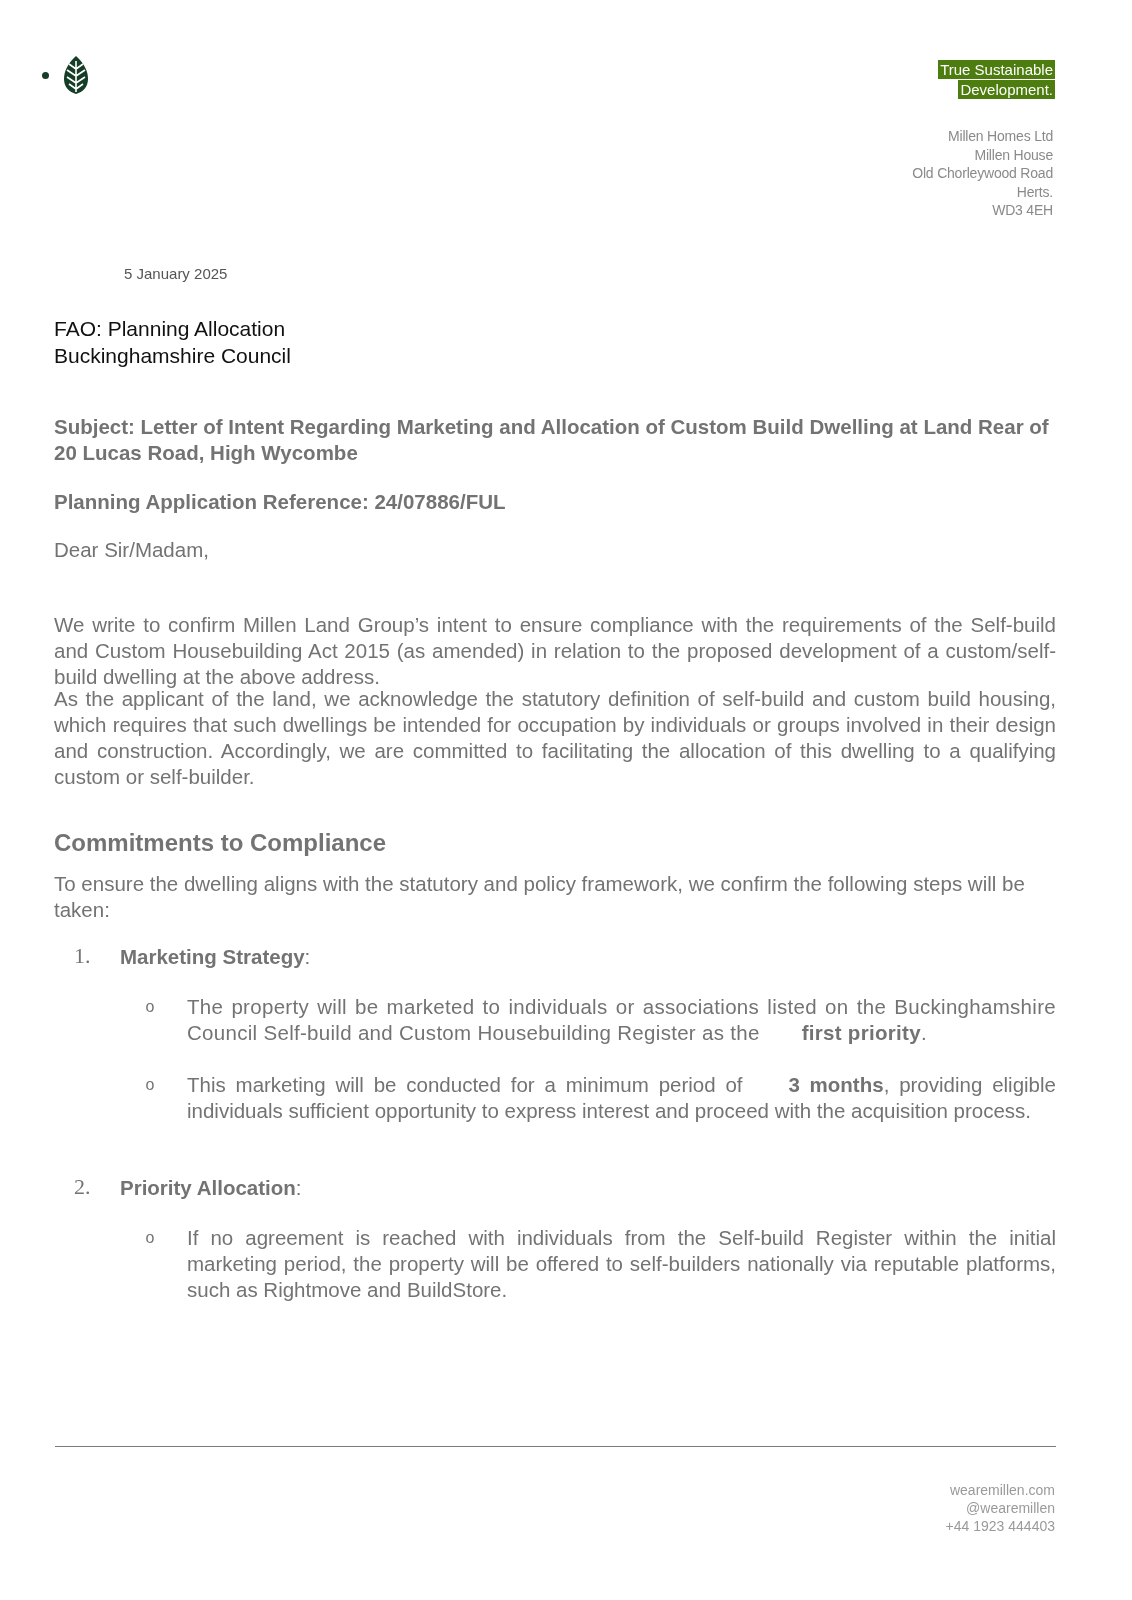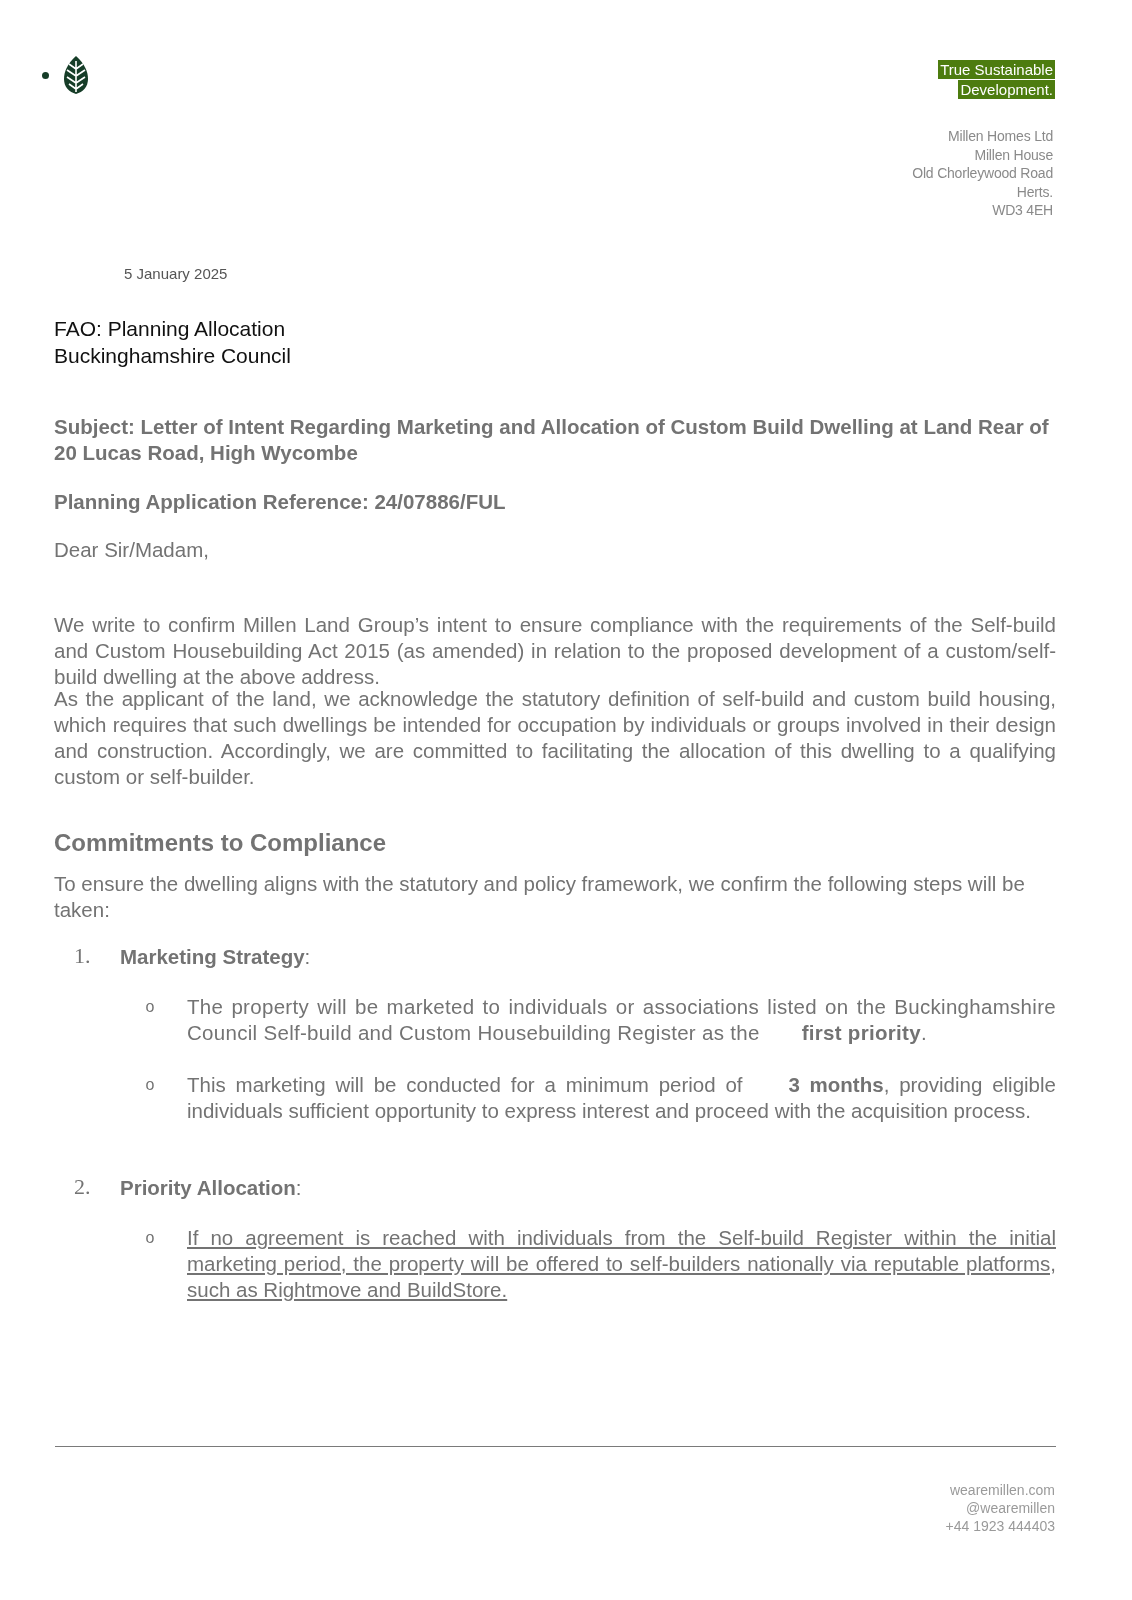--- a/index.html
+++ b/index.html
@@ -98,21 +98,21 @@
   <div class="abs" style="left:47px; width:869px; text-align:justify;"><span>This marketing will be conducted for a minimum period of </span><b>3 months</b><span>, providing eligible individuals sufficient opportunity to express interest and proceed with the acquisition process.</span></div>
 </div>
 
 <div class="abs content" style="top:1175px;">
   <span class="abs num" style="left:20px; top:-1px;">2.</span>
   <span class="abs" style="left:66px; white-space:nowrap;"><span class="item-title">Priority Allocation</span><span>:</span></span>
 </div>
 
 <div class="abs content" style="top:1225px; left:140px; width:916px;">
   <span class="bullet">o</span>
-  <div class="abs" style="left:47px; width:869px; text-align:justify;text-decoration:underline;"><span>If no agreement is reached with individuals from the Self-build Register within the initial marketing period, the property will be offered to self-builders nationally via reputable platforms, such as Rightmove and BuildStore.</span><b></b><span></span></div>
+  <div class="abs" style="left:47px; width:869px; text-align:justify;"><span>If no agreement is reached with individuals from the Self-build Register within the initial marketing period, the property will be offered to self-builders nationally via reputable platforms, such as Rightmove and BuildStore.</span><b></b><span></span></div>
 </div>
 
 <div class="abs footer-line"></div>
 <div class="abs footer">
   <div>wearemillen.com</div>
   <div>@wearemillen</div>
   <div>+44 1923 444403</div>
 </div>
 
 </body></html>

